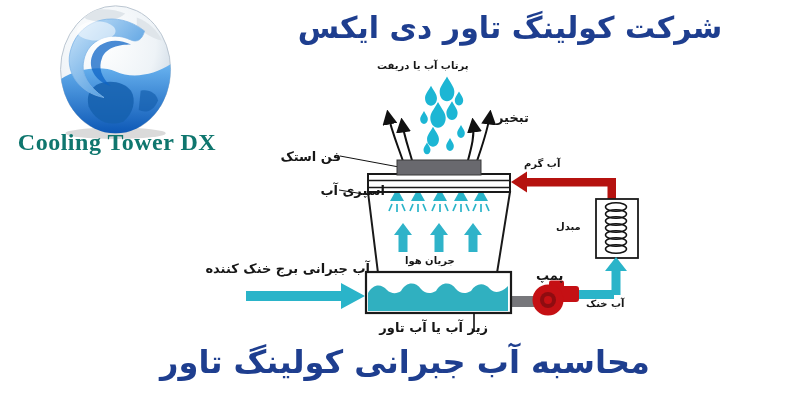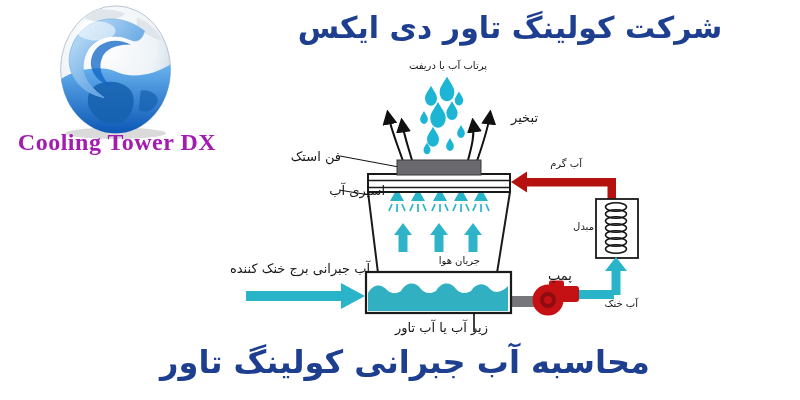--- a/index.html
+++ b/index.html
@@ -3,36 +3,36 @@
 <meta charset="utf-8">
 <style>
   html,body{margin:0;padding:0;background:#fff;}
   #stage{position:relative;width:800px;height:400px;background:#ffffff;overflow:hidden;
          font-family:"DejaVu Sans",sans-serif;}
   .abs{position:absolute;}
   .fa{direction:rtl;unicode-bidi:plaintext;}
   .title{font-weight:bold;color:#1e3e8f;text-align:center;line-height:1.1;}
   #top-title{left:260px;top:11px;width:500px;font-size:30px;}
   #bottom-title{left:160px;top:345px;width:490px;font-size:32px;}
-  .dlabel{color:#161616;font-weight:normal;text-align:right;white-space:nowrap;}
+  .dlabel{color:#161616;font-weight:bold;text-align:left;white-space:nowrap;}
   .s10{font-size:10px;} .s95{font-size:13px;}
   #lbl-drift{left:377px;top:60px;width:110px;}
   #lbl-evap{left:496px;top:110px;width:42px;}
   #lbl-fan{left:283px;top:149px;width:58px;}
   #lbl-spray{left:281px;top:183px;width:60px;margin-left:44px;}
   #lbl-air{left:405px;top:255px;width:75px;}
   #lbl-makeup{left:230px;top:261px;width:140px;}
   #lbl-blow{left:388px;top:320px;width:100px;}
   #lbl-hot{left:524px;top:158px;width:58px;}
   #lbl-exch{left:556px;top:221px;width:38px;}
   #lbl-pump{left:536px;top:268px;width:36px;}
   #lbl-cold{left:586px;top:298px;width:52px;}
   #logo{left:8px;top:0;width:218px;height:165px;}
   #brand{left:0;top:129px;width:218px;text-align:center;font-family:"Liberation Serif","DejaVu Serif",serif;
-         font-weight:bold;font-size:24px;color:#a21caf;letter-spacing:.5px;}
+         font-weight:bold;font-size:24px;color:#0f766e;letter-spacing:.5px;}
   svg{display:block;}
 </style>
 </head>
 <body>
 
 <div id="stage">
 
   <svg class="abs" style="left:0;top:0" width="800" height="400" viewBox="0 0 800 400">
     <defs>
       <marker id="ab" viewBox="0 0 10 10" refX="7" refY="5" markerWidth="7.5" markerHeight="7.5" orient="auto">

